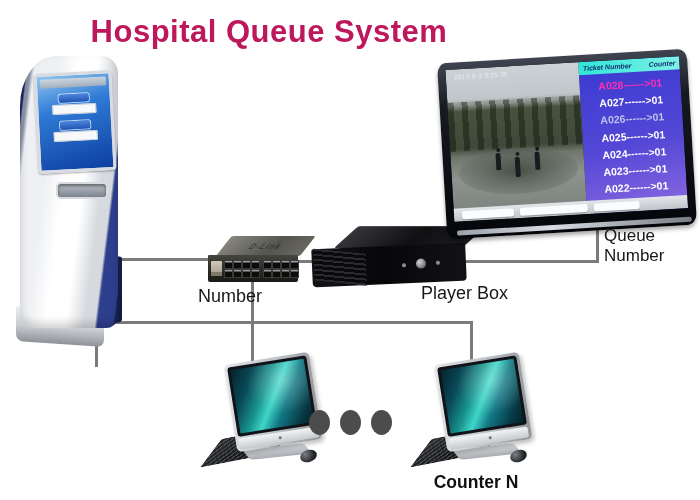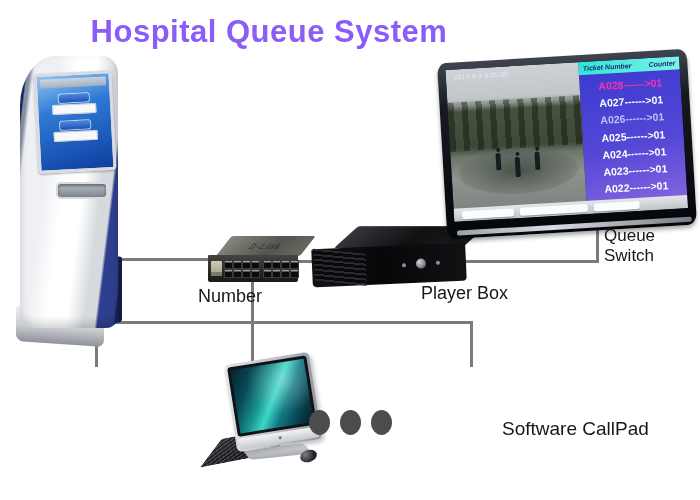--- a/index.html
+++ b/index.html
@@ -2,21 +2,21 @@
 <html><head>
 <meta charset="utf-8">
 <style>
   html,body{margin:0;padding:0;background:#fff;}
   .stage{position:relative;width:700px;height:500px;background:#ffffff;overflow:hidden;
          font-family:"Liberation Sans",sans-serif;}
 
   
   .title{position:absolute;left:0;top:14px;width:580px;text-align:center;margin:0;
          padding-right:42px;box-sizing:border-box;
-         font-size:31px;font-weight:bold;color:#8b5cf6;letter-spacing:.5px;}
+         font-size:31px;font-weight:bold;color:#be185d;letter-spacing:.5px;}
 
   
   .line{position:absolute;background:#7b7b7b;}
   .l-kiosk-switch{left:96px;top:258px;width:118px;height:3px;}
   .l-switch-player{left:294px;top:260px;width:42px;height:3px;}
   .l-player-right{left:452px;top:260px;width:147px;height:3px;}
   .l-display-v{left:596px;top:219px;width:3px;height:44px;}
   .l-switch-v{left:251px;top:276px;width:3px;height:90px;}
   .l-bus{left:94px;top:321px;width:379px;height:3px;}
   .l-drop1{left:95px;top:321px;width:3px;height:46px;}
@@ -276,35 +276,46 @@
           </div>
         </div>
         <div class="ticker">
             <i></i>
             <i></i>
             <i></i>
           </div>
       </div>
     </div>
   </div>
-  <div class="lbl lbl-display">Queue Switch</div>
+  <div class="lbl lbl-display">Queue Number</div>
 
 
   <div class="pc pc2">
     <div class="keyboard"></div>
     <div class="stand"></div>
     <div class="monitor">
       <div class="bezel">
           <div class="screen"></div>
         </div>
       <div class="chin"></div>
     </div>
     <div class="mouse"></div>
   </div>
 
+  <div class="pc pcN">
+    <div class="keyboard"></div>
+    <div class="stand"></div>
+    <div class="monitor">
+      <div class="bezel">
+          <div class="screen"></div>
+        </div>
+      <div class="chin"></div>
+    </div>
+    <div class="mouse"></div>
+    <div class="pc-label">Counter N</div>
+  </div>
 
   <div class="dot d1"></div>
   <div class="dot d2"></div>
   <div class="dot d3"></div>
 
-  <div class="lbl lbl-callpad">Software CallPad</div>
 
 </div>
 
 </body></html>

